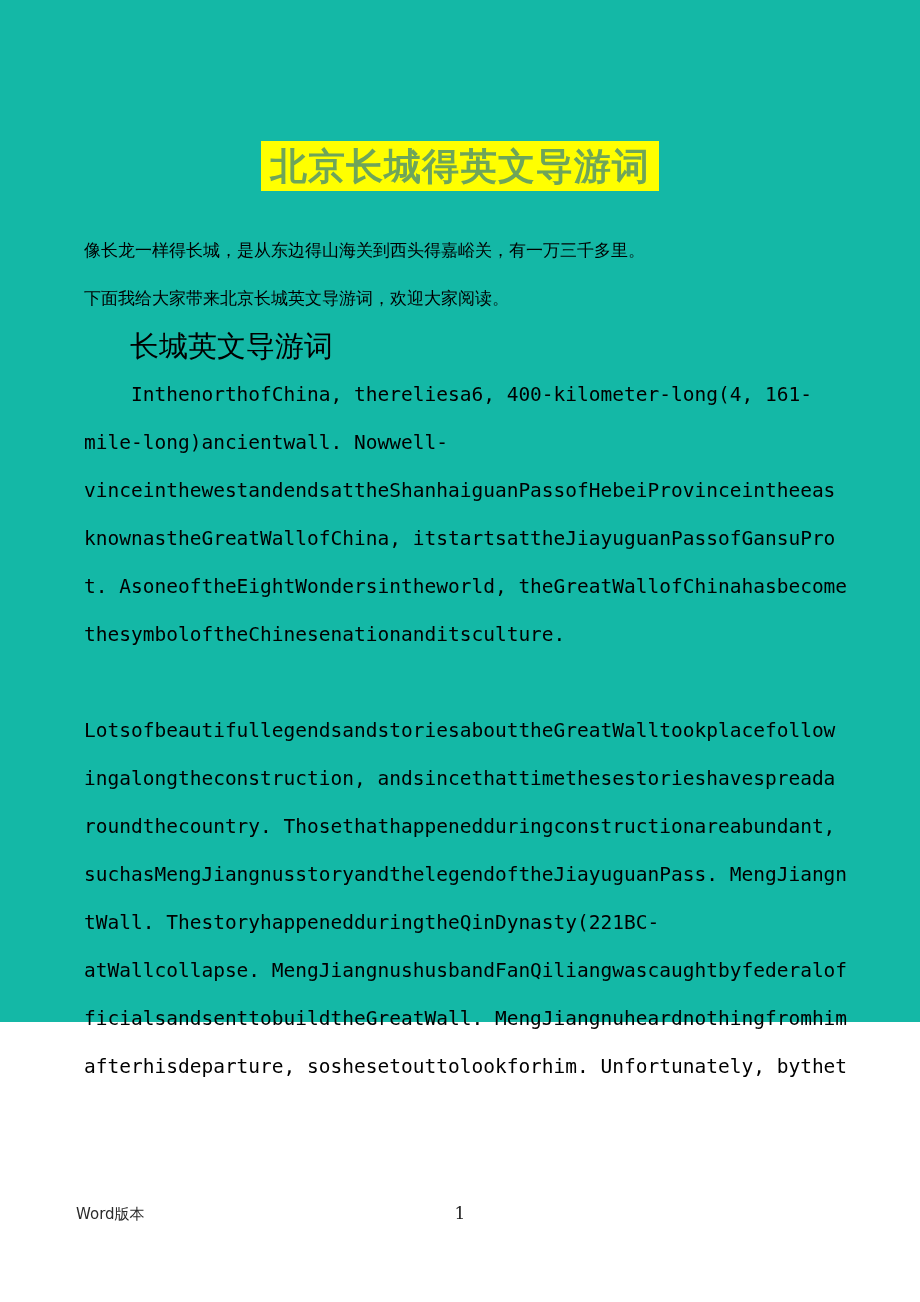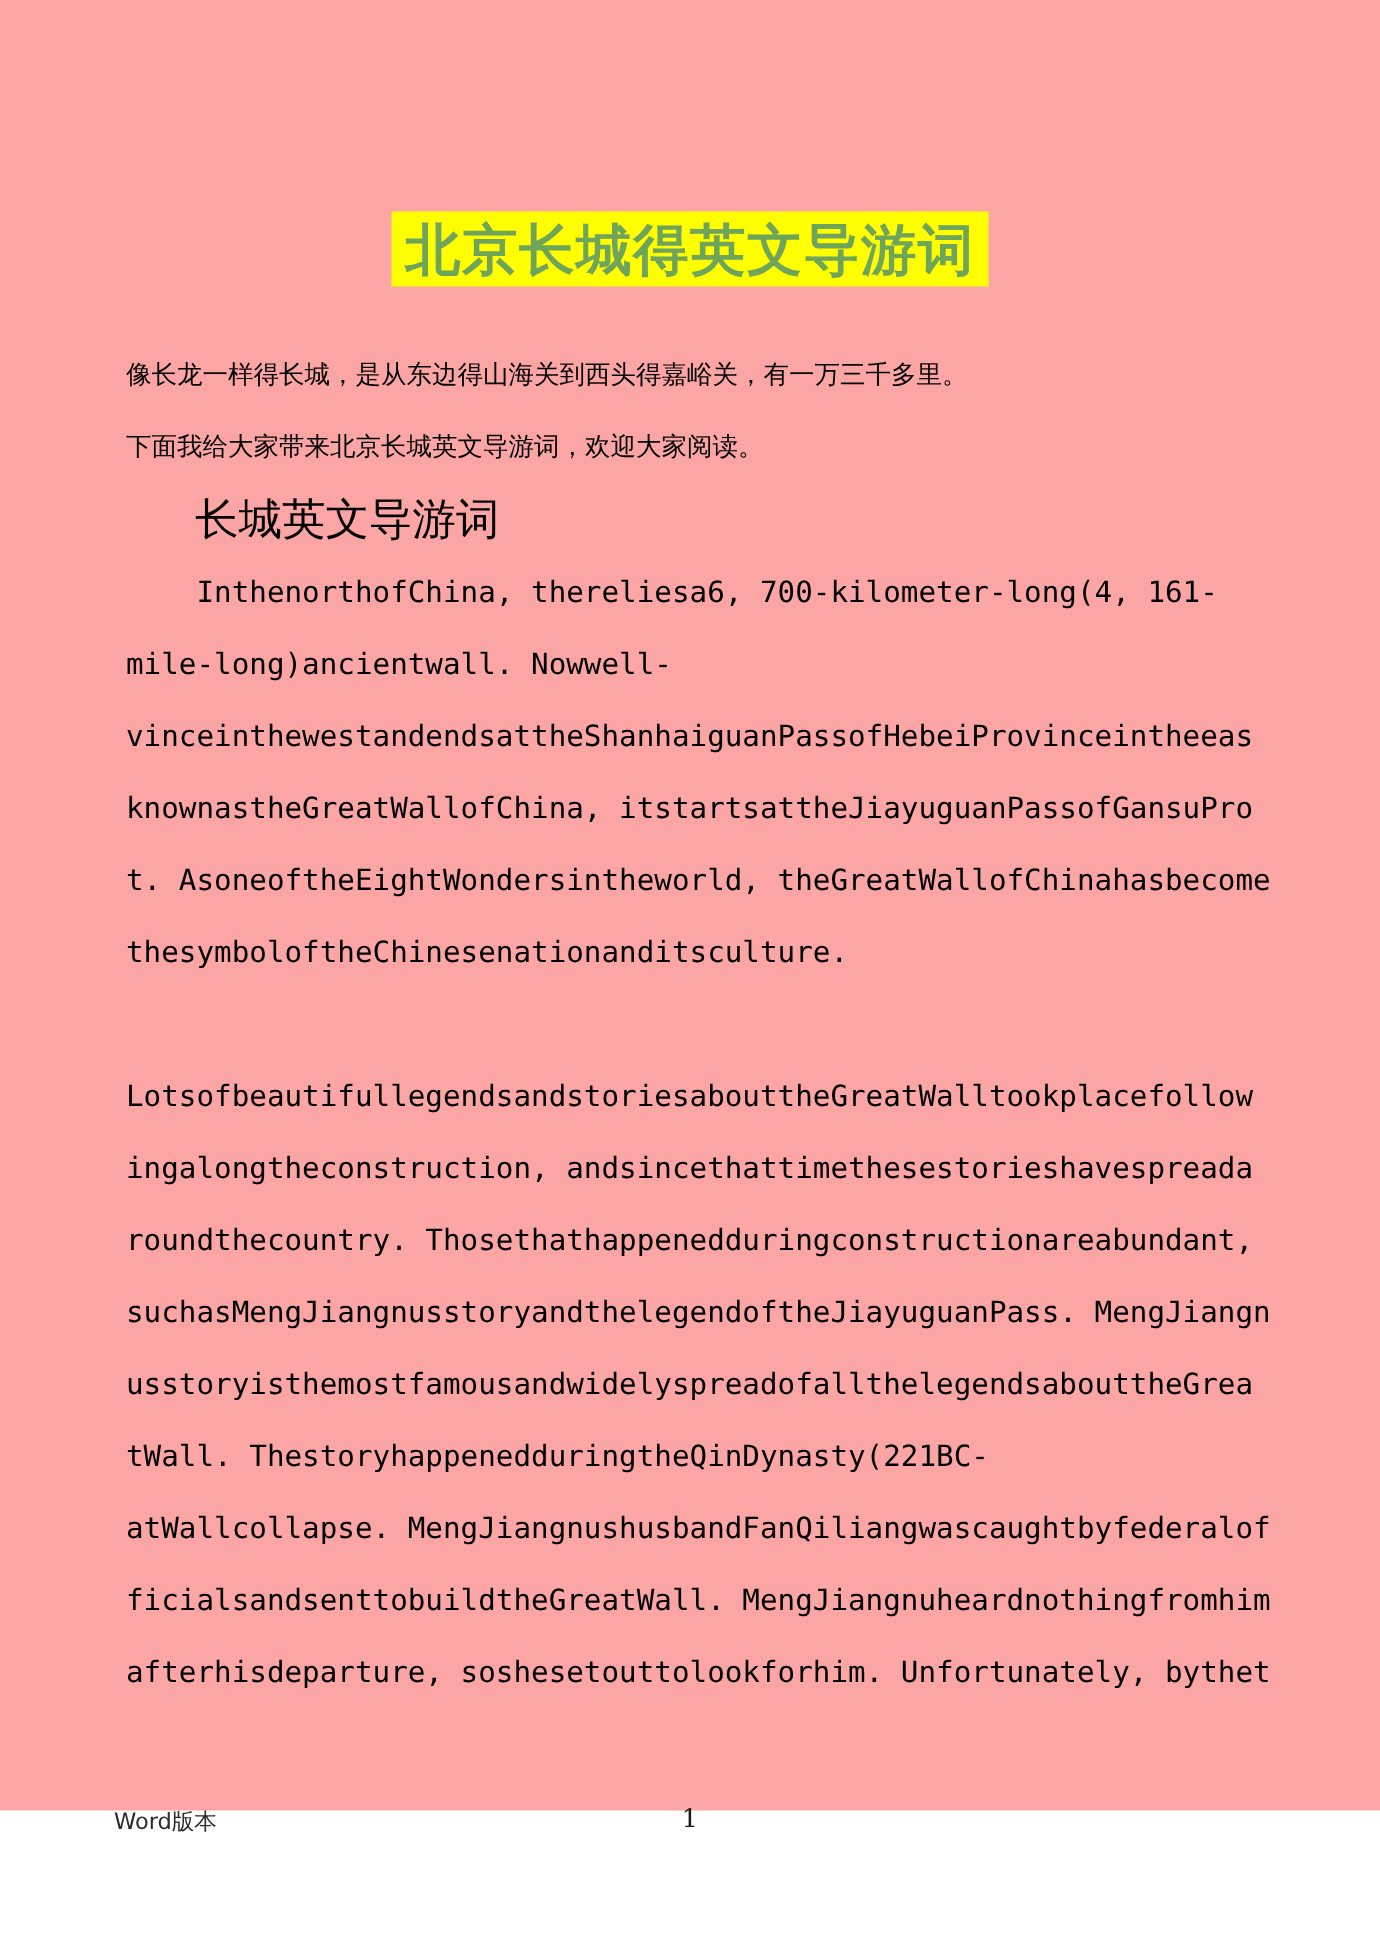--- a/index.html
+++ b/index.html
@@ -3,22 +3,22 @@
 <meta charset="utf-8">
 <style>
   html, body {
     margin: 0; padding: 0;
     width: 920px; height: 1302px;
     background: #ffffff;
     overflow: hidden;
   }
   .page {
     position: relative;
-    width: 920px; height: 1207px;
-    background: #fca5a5;
+    width: 920px; height: 1022px;
+    background: #14b8a6;
     font-family: "DejaVu Sans", sans-serif;
     color: #000000;
   }
   .title-row {
     position: absolute;
     top: 141px; left: 0; width: 100%;
     text-align: center;
   }
   .title-highlight {
     display: inline-block;
@@ -88,35 +88,34 @@
   <div class="intro">
 
   <div class="cjk-line">像长龙一样得长城，是从东边得山海关到西头得嘉峪关，有一万三千多里。</div>
       <div class="cjk-line">下面我给大家带来北京长城英文导游词，欢迎大家阅读。</div>
     </div>
 
   <div class="subheading">长城英文导游词</div>
 
   <div id="eng-para-1" class="eng-block">
 
-  <div class="eng-line">    InthenorthofChina, thereliesa6, 700-kilometer-long(4, 161-</div>
+  <div class="eng-line">    InthenorthofChina, thereliesa6, 400-kilometer-long(4, 161-</div>
       <div class="eng-line">mile-long)ancientwall. Nowwell-</div>
       <div class="eng-line">vinceinthewestandendsattheShanhaiguanPassofHebeiProvinceintheeas</div>
       <div class="eng-line">knownastheGreatWallofChina, itstartsattheJiayuguanPassofGansuPro</div>
       <div class="eng-line">t. AsoneoftheEightWondersintheworld, theGreatWallofChinahasbecome</div>
       <div class="eng-line">thesymboloftheChinesenationanditsculture.</div>
     </div>
 
   <div id="eng-para-2" class="eng-block">
 
   <div class="eng-line">LotsofbeautifullegendsandstoriesabouttheGreatWalltookplacefollow</div>
       <div class="eng-line">ingalongtheconstruction, andsincethattimethesestorieshavespreada</div>
       <div class="eng-line">roundthecountry. Thosethathappenedduringconstructionareabundant,</div>
       <div class="eng-line">suchasMengJiangnusstoryandthelegendoftheJiayuguanPass. MengJiangn</div>
-      <div class="eng-line">usstoryisthemostfamousandwidelyspreadofallthelegendsabouttheGrea</div>
       <div class="eng-line">tWall. ThestoryhappenedduringtheQinDynasty(221BC-</div>
       <div class="eng-line">atWallcollapse. MengJiangnushusbandFanQiliangwascaughtbyfederalof</div>
       <div class="eng-line">ficialsandsenttobuildtheGreatWall. MengJiangnuheardnothingfromhim</div>
       <div class="eng-line">afterhisdeparture, soshesetouttolookforhim. Unfortunately, bythet</div>
     </div>
 
   <div class="footer-left">Word版本</div>
 
   <div class="footer-page">1</div>
 

